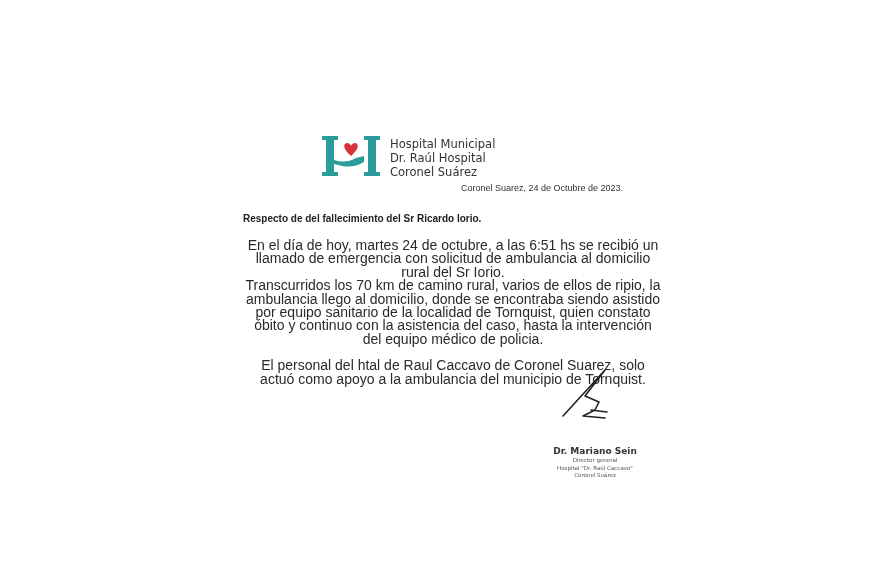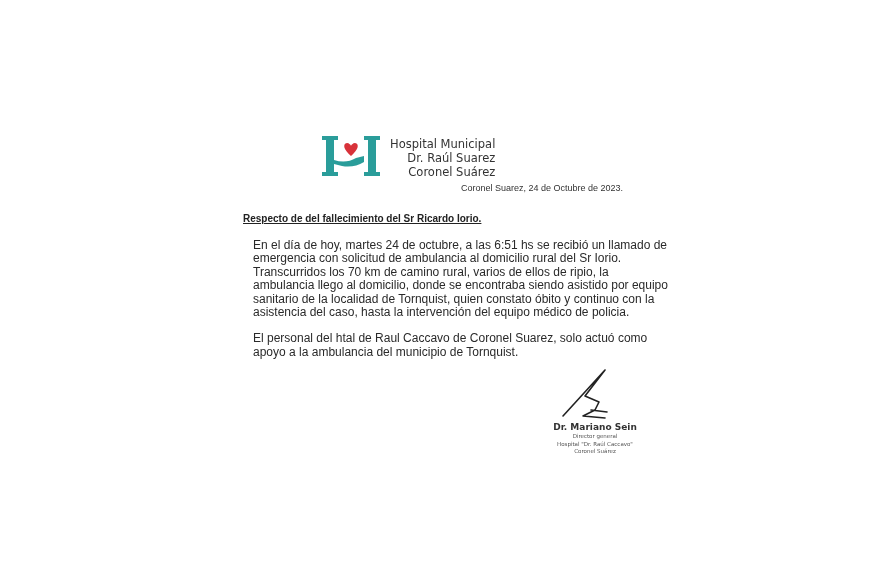--- a/index.html
+++ b/index.html
@@ -1,52 +1,52 @@
 <!DOCTYPE html>
 <html><head>
 <meta charset="utf-8">
 <style>
   html, body { margin: 0; padding: 0; background: #ffffff; }
   body { width: 870px; height: 580px; position: relative; overflow: hidden;
          font-family: "Liberation Sans", sans-serif; color: #222; }
   .logo { position: absolute; left: 320px; top: 134px; width: 62px; height: 44px; }
   .logo-text { position: absolute; left: 390px; top: 137px; font-family: "DejaVu Sans", sans-serif;
-               font-size: 11.5px; line-height: 14px; color: #333; text-align: right; }
+               font-size: 11.5px; line-height: 14px; color: #333; }
   .logo-text div { white-space: nowrap; }
   .date { position: absolute; left: 461px; top: 183px; font-size: 9px; color: #333; white-space: nowrap; }
   .subject { position: absolute; left: 243px; top: 213px; font-size: 10px; font-weight: bold;
-             text-decoration: underline; color: #222; white-space: nowrap; }
-  .body { position: absolute; left: 253px; top: 239px; width: 420px; font-size: 12px; line-height: 13.4px; color: #2a2a2a; }
+             color: #222; white-space: nowrap; }
+  .body { position: absolute; left: 243px; top: 239px; width: 420px; font-size: 14px; line-height: 13.4px; color: #2a2a2a; text-align: center; }
   .body p { margin: 0; }
   .gap { height: 13px; }
   .sig { position: absolute; left: 555px; top: 366px; width: 75px; height: 56px; }
   .sig-block { position: absolute; left: 540px; top: 422px; width: 110px; text-align: center;
                font-family: "DejaVu Sans", sans-serif; color: #333; }
-  .sig-name { font-size: 9px; font-weight: bold; line-height: 11px; }
+  .sig-name { font-size: 9px; font-weight: bold; line-height: 11px; margin-top: 24px; }
   .sig-sub { font-size: 5.5px; line-height: 7.5px; color: #555; }
 </style>
 </head>
 <body>
 
 <svg class="logo" viewBox="0 0 62 44">
   <g fill="#2a9d9a">
     <rect x="2" y="2" width="16" height="4"></rect>
     <rect x="6" y="2" width="8" height="40"></rect>
     <rect x="2" y="38" width="16" height="4"></rect>
     <rect x="44" y="2" width="16" height="4"></rect>
     <rect x="48" y="2" width="8" height="40"></rect>
     <rect x="44" y="38" width="16" height="4"></rect>
     <path d="M14 26 Q26 30 36 24 L44 22 L44 28 Q34 34 22 32 L14 30 Z"></path>
   </g>
   <path d="M31 22 C24 16 22 10 27 9 C29 9 31 11 31 12 C31 11 33 9 35 9 C40 10 38 16 31 22 Z" fill="#d8323a"></path>
 </svg>
 
 <div class="logo-text">
   <div>Hospital Municipal</div>
-  <div>Dr. Raúl Suarez</div>
+  <div>Dr. Raúl Hospital</div>
   <div>Coronel Suárez</div>
 </div>
 
 <div class="date">Coronel Suarez, 24 de Octubre de 2023.</div>
 
 <div class="subject">Respecto de del fallecimiento del Sr Ricardo Iorio.</div>
 
 <div class="body">
   <p>En el día de hoy, martes 24 de octubre, a las 6:51 hs se recibió un llamado de emergencia con solicitud de ambulancia al domicilio rural del Sr Iorio.</p>
   <p>Transcurridos los 70 km de camino rural, varios de ellos de ripio, la ambulancia llego al domicilio, donde se encontraba siendo asistido por equipo sanitario de la localidad de Tornquist, quien constato óbito y continuo con la asistencia del caso, hasta la intervención del equipo médico de policia.</p>

